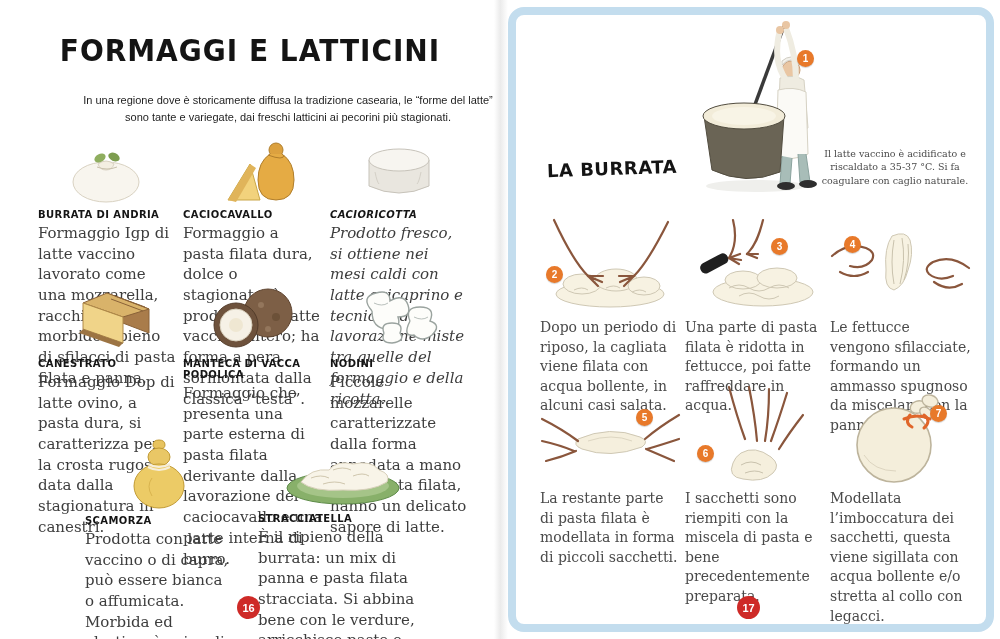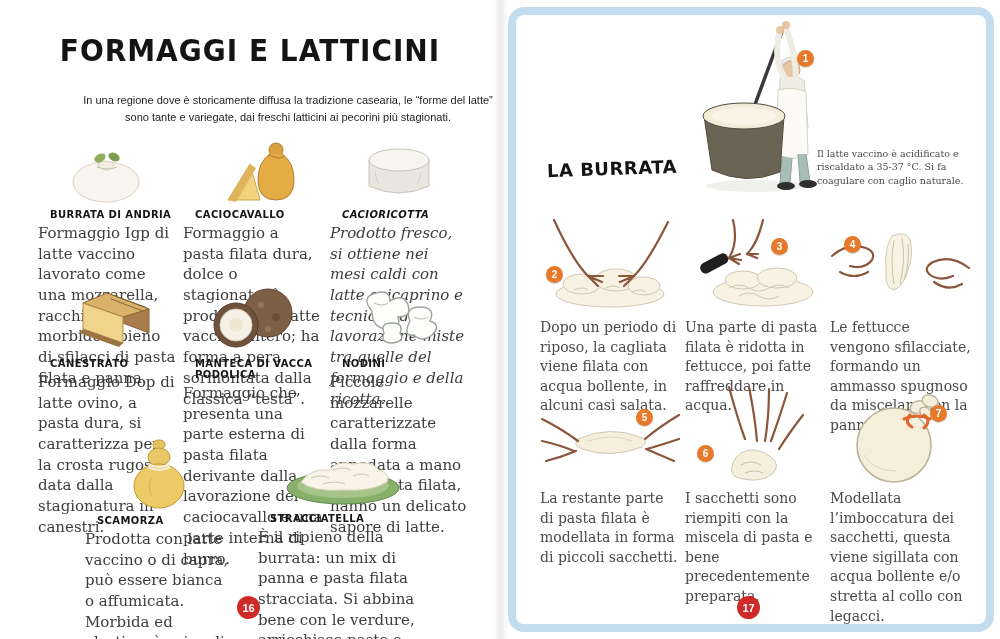--- a/index.html
+++ b/index.html
@@ -14,32 +14,32 @@
   .page-left { position:absolute; left:0; top:0; width:500px; height:639px; }
   .main-title { position:absolute; left:0; top:34px; width:500px; text-align:center;
                 font-family:"DejaVu Sans", sans-serif; font-weight:800; font-size:28px;
                 letter-spacing:1px; color:#141414; transform:scaleY(1.08); }
   .intro { position:absolute; left:38px; top:92px; width:424px; text-align:center;
            font-size:11px; line-height:1.5; color:#1e1e1e;margin-left:38px; }
 
   .cheese-item { position:absolute; }
   .cheese-illo { display:flex; align-items:flex-end; justify-content:center; }
   .cheese-name { font-family:"DejaVu Sans", sans-serif; font-weight:800; font-size:10px;
-                 letter-spacing:.4px; color:#151515; margin:5px 0 3px 12px; }
+                 letter-spacing:.4px; color:#151515; margin:5px 0 3px 0; }
   .cheese-desc { font-family:"DejaVu Serif", serif; font-size:15px; line-height:1.38; color:#3d3d3d; }
 
   
   .page-right { position:absolute; left:505px; top:0; width:495px; height:639px; }
   .blue-frame { position:absolute; left:3px; top:7px; width:486px; height:625px;
                 border:8px solid #c3ddee; border-radius:16px; }
   .burrata-title { position:absolute; left:42px; top:158px;
                    font-family:"DejaVu Sans", sans-serif; font-weight:800; font-size:18px;
                    letter-spacing:.5px; color:#141414; transform:rotate(-2deg); }
   .step1-text { position:absolute; left:312px; top:147px; width:156px;
-                font-family:"DejaVu Serif", serif; font-size:9.5px; line-height:1.4; color:#4a4a4a; }
+                font-family:"DejaVu Serif", serif; font-size:9.5px; line-height:1.4; color:#4a4a4a;text-align:center; }
   .vat-illo { position:absolute; left:193px; top:18px; width:120px; height:180px; }
 
   .step-item { position:absolute; width:141px; }
   .step-illo { position:relative; width:141px; }
   .step-text { font-family:"DejaVu Serif", serif; font-size:14px; line-height:1.4; color:#4a4a4a; }
 
   .badge { position:absolute; width:17px; height:17px; border-radius:50%;
            background:#e8792a; color:#ffffff; font-family:"Liberation Sans", sans-serif;
            font-weight:bold; font-size:10px; display:flex; align-items:center; justify-content:center;
            box-shadow:0 1px 1px rgba(0,0,0,.18); }

